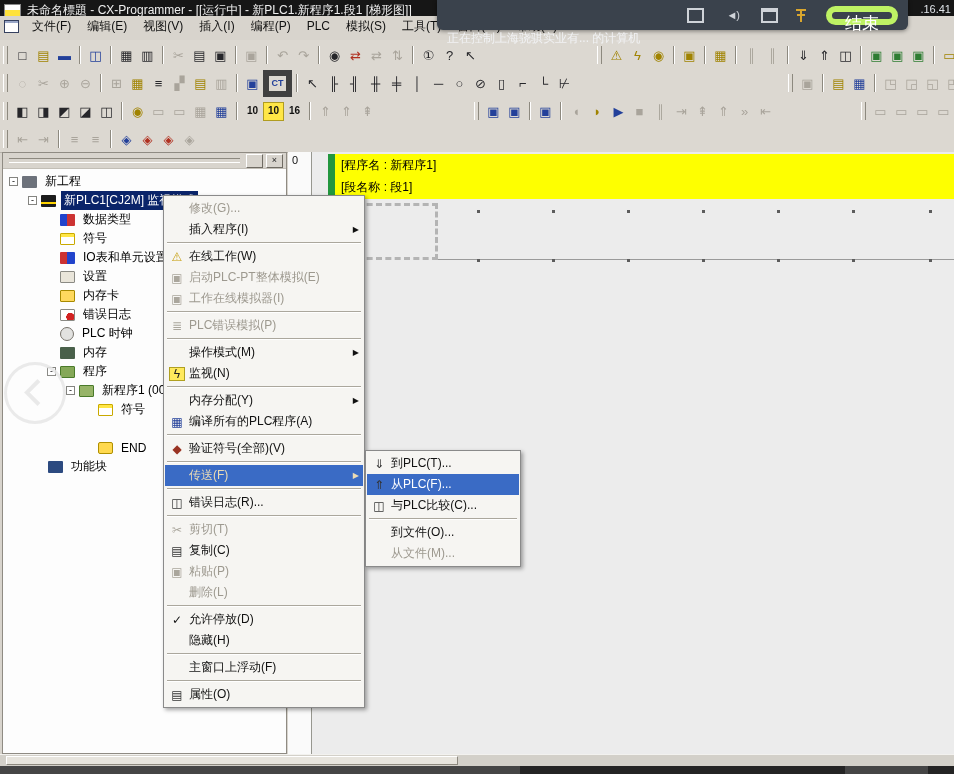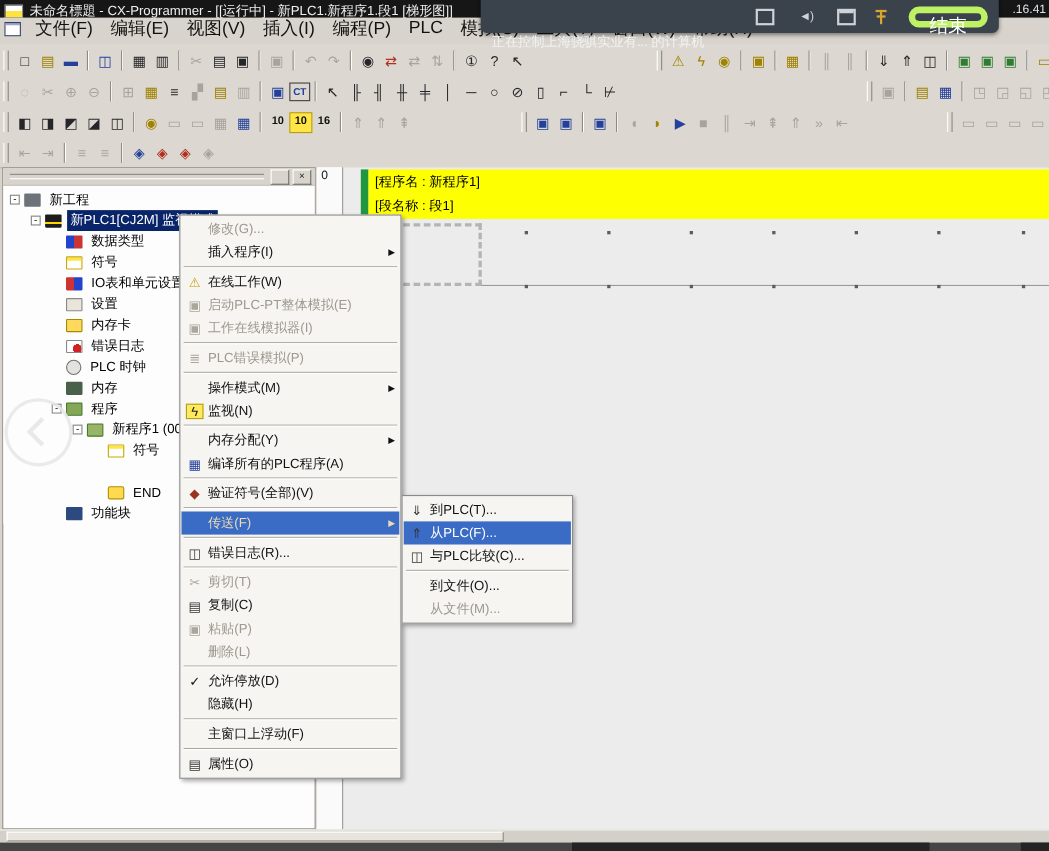--- a/index.html
+++ b/index.html
@@ -7,21 +7,21 @@
          font-family:"Liberation Sans","DejaVu Sans",sans-serif;-webkit-font-smoothing:antialiased;}
   
   .titlebar{position:absolute;left:0;top:0;width:954px;height:20px;background:#161616;color:#eee;
             display:flex;align-items:center;font-size:12px;}
   .app-icon{width:15px;height:11px;margin:0 6px 0 4px;background:linear-gradient(180deg,#fff 0 45%,#ffe23c 45% 100%);
             border:1px solid #8a8a8a;flex:0 0 auto;}
   .title-text{white-space:nowrap;overflow:hidden;}
   .corner-text{position:absolute;right:3px;top:3px;font-size:11px;color:#dfe3e8;}
   
   .menubar{position:absolute;left:0;top:16px;width:954px;height:20px;background:#d8d4cd;
-           display:flex;align-items:center;font-size:16px;color:#111;}
+           display:flex;align-items:center;font-size:12px;color:#111;}
   .mdi-icon{width:13px;height:11px;margin:0 5px 0 4px;border:1px solid #35405f;background:#fff;
             box-shadow:inset 0 2px 0 #9aa7c8;flex:0 0 auto;}
   .mb-items{display:flex;height:100%;align-items:center;}
   .mb-item{padding:0 8px;white-space:nowrap;}
   
   .toolbar-zone{position:absolute;left:0;top:40px;width:954px;height:112px;background:#dcd8d1;
                 border-bottom:1px solid #b6b2aa;}
   .toolbar{position:absolute;height:26px;display:flex;align-items:center;}
   .grip{width:3px;height:18px;border-left:1px solid #fff;border-right:1px solid #8d897f;margin:0 4px 0 1px;}
   .tbsep{width:1px;height:18px;background:#8d897f;border-right:1px solid #fff;margin:0 4px;}
@@ -29,21 +29,21 @@
        font-size:13px;line-height:1;color:#222;}
   .tbi.en{color:#26262a;}
   .tbi.dis{color:#a9a49b;}
   .tbi.y{color:#a08300;}
   .tbi.b{color:#23409a;}
   .tbi.g{color:#2e7d32;}
   .tbi.r{color:#b03020;}
   .tbi.num{font-size:10px;font-weight:bold;color:#111;}
   .tbi.numy{font-size:10px;font-weight:bold;color:#111;background:#ffe646;border:1px solid #b09c20;
             width:19px;height:17px;}
-  .tbi.ct{font-size:9px;font-weight:bold;color:#23409a;border:1px solid #404040;width:17px;height:15px;}
+  .tbi.ct{font-size:9px;font-weight:bold;color:#23409a;border:6px solid #404040;width:17px;height:15px;}
   
   .tree-panel{position:absolute;left:2px;top:152px;width:285px;height:602px;background:#fdfdfd;
               border:1px solid #8f8b83;box-sizing:border-box;}
   .tree-header{height:15px;background:#d8d4cd;display:flex;align-items:center;border-bottom:1px solid #c2beb6;}
   .grip-line{flex:1;height:3px;margin:0 6px;border-top:1px solid #8d897f;border-bottom:1px solid #fff;}
   .th-btn{width:15px;height:12px;background:#d8d4cd;border:1px solid;border-color:#fff #6f6b63 #6f6b63 #fff;
           font-size:9px;line-height:10px;text-align:center;color:#222;margin-right:3px;flex:0 0 auto;}
   .tree-body{position:relative;background:#fdfdfd;padding-top:3px;}
   .tree-row{height:19px;display:flex;align-items:center;font-size:12px;color:#000;white-space:nowrap;}
   .expand{width:9px;height:9px;box-sizing:border-box;border:1px solid #848480;background:#fff;
@@ -386,21 +386,21 @@
         <div class="tree-row" style="padding-left: 82px; flex-direction: column;">
           <span class="expand-spacer"></span>
           <span class="ti ti-section"></span>
           <span class="tlabel">段1</span>
         </div>
         <div class="tree-row" style="padding-left: 82px;">
           <span class="expand-spacer"></span>
           <span class="ti ti-end"></span>
           <span class="tlabel">END</span>
         </div>
-        <div class="tree-row" style="padding-left: 44px;">
+        <div class="tree-row" style="padding-left: 32px;">
           <span class="expand-spacer"></span>
           <span class="ti ti-fb"></span>
           <span class="tlabel">功能块</span>
         </div>
       </div>
   </div>
 
   <div class="ladder">
     <div class="rung-margin">
       <span class="rung-num">0</span>

